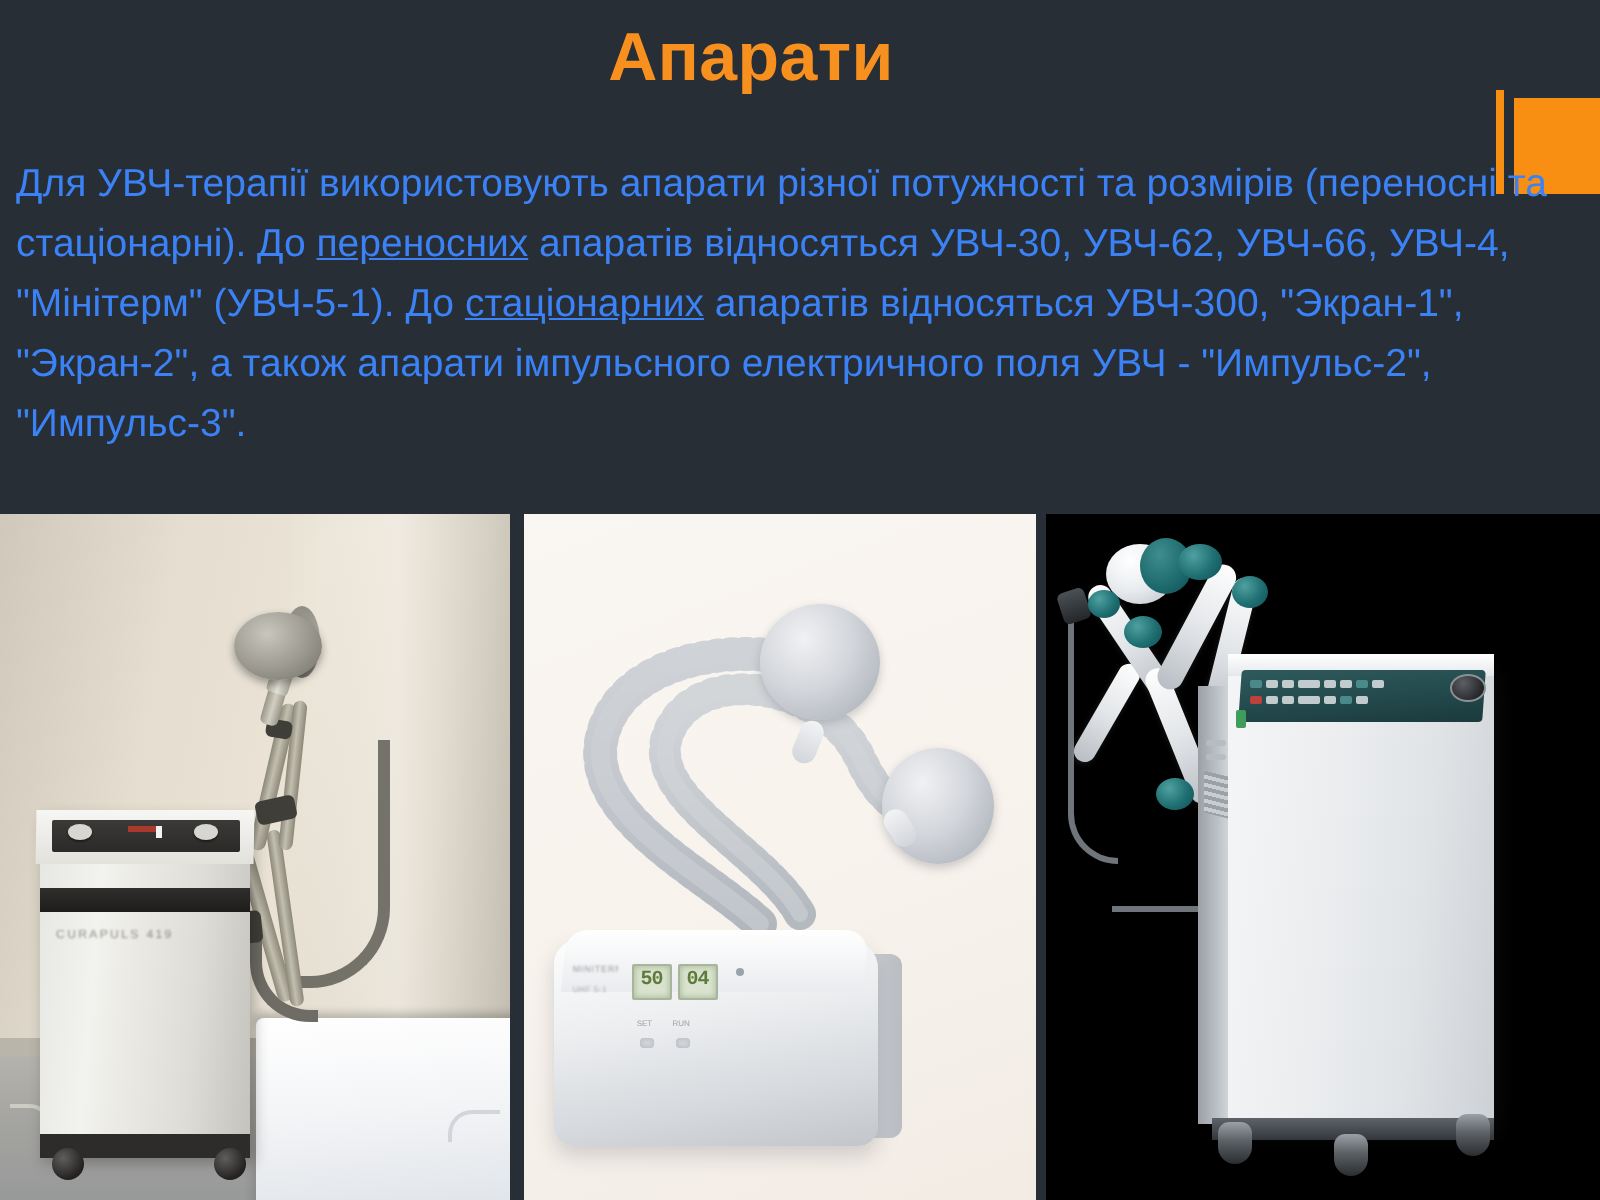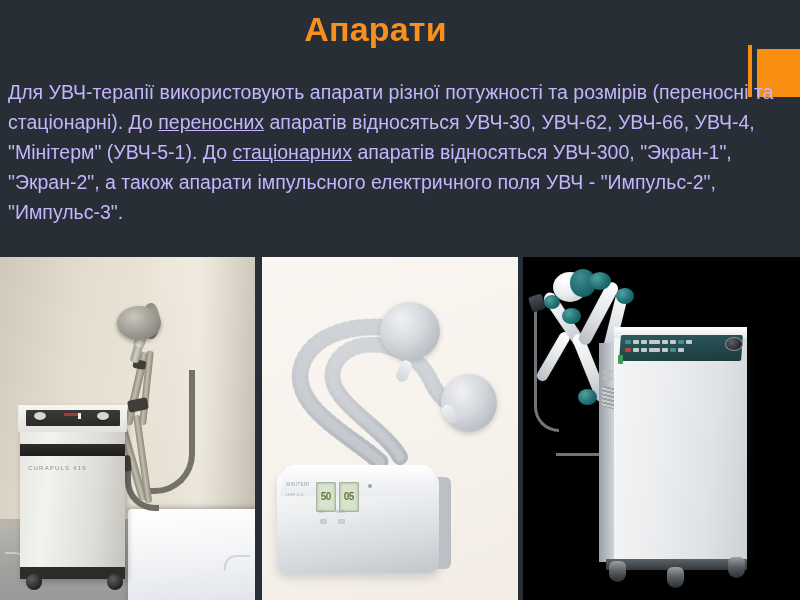--- a/index.html
+++ b/index.html
@@ -59,21 +59,21 @@
   }
 
   
   .body-text {
     position: absolute;
     left: 8px;
     top: 77px;
     width: 780px;
     font-size: 19.5px;
     line-height: 30px;
-    color: #c4b5fd;
+    color: #3b82f6;
     text-align: left;
     white-space: normal;
   }
   .body-text u { text-decoration: underline; }
 
   
   .img-strip {
     position: absolute;
     left: 0;
     top: 257px;
@@ -245,26 +245,26 @@
     background: linear-gradient(180deg,#ffffff 0%, #e9ebee 100%);
     border-radius:10px 12px 0 0;
     transform: skewX(-6deg);
   }
   .mt-right{
     position:absolute; left:64%; top:64%; width:10%; height:27%;
     background: linear-gradient(90deg,#d3d6da 0%, #b9bdc2 100%);
     border-radius:6px;
   }
   .mt-display{
-    position:absolute; top:65.5%; width:20px; height:30px;
+    position:absolute; top:65.5%; width:20px; height:18px;
     background:#d9e3cf;
     border:1px solid #a9b49e;
     border-radius:1px;
     display:flex; align-items:center; justify-content:center;
-    font-family:Liberation Sans, sans-serif;
+    font-family:Liberation Mono, monospace;
     font-size:10px; font-weight:bold; color:#5e7a3c;
     letter-spacing:-.5px;
     box-shadow: inset 0 0 3px rgba(90,120,60,.45);
   }
   .mt-display.d1{ left:21%; }
   .mt-display.d2{ left:30%; }
   .mt-brand{
     position:absolute; left:9.5%; top:65.5%; width:9%; height:10px;
     font-size:4.5px; color:#9a9ea3; letter-spacing:.4px; filter:blur(.4px);
     overflow:hidden; white-space:nowrap;
@@ -504,21 +504,21 @@
       <div class="disc-neck nA"></div>
       <div class="disc dB"></div>
       <div class="disc-neck nB"></div>
 
       <div class="mt-right"></div>
       <div class="mt-base"></div>
       <div class="mt-base-top"></div>
       <div class="mt-brand">MINITERM</div>
       <div class="mt-sub">UHF 5-1</div>
       <div class="mt-display d1">50</div>
-      <div class="mt-display d2">05</div>
+      <div class="mt-display d2">04</div>
       <div class="mt-lamp"></div>
       <div class="mt-btnlbl b1">SET</div>
       <div class="mt-btnlbl b2">RUN</div>
       <div class="mt-btn bb1"></div>
       <div class="mt-btn bb2"></div>
     </div>
 
     <div class="photo p3">
       <div class="black-bg"></div>
 

